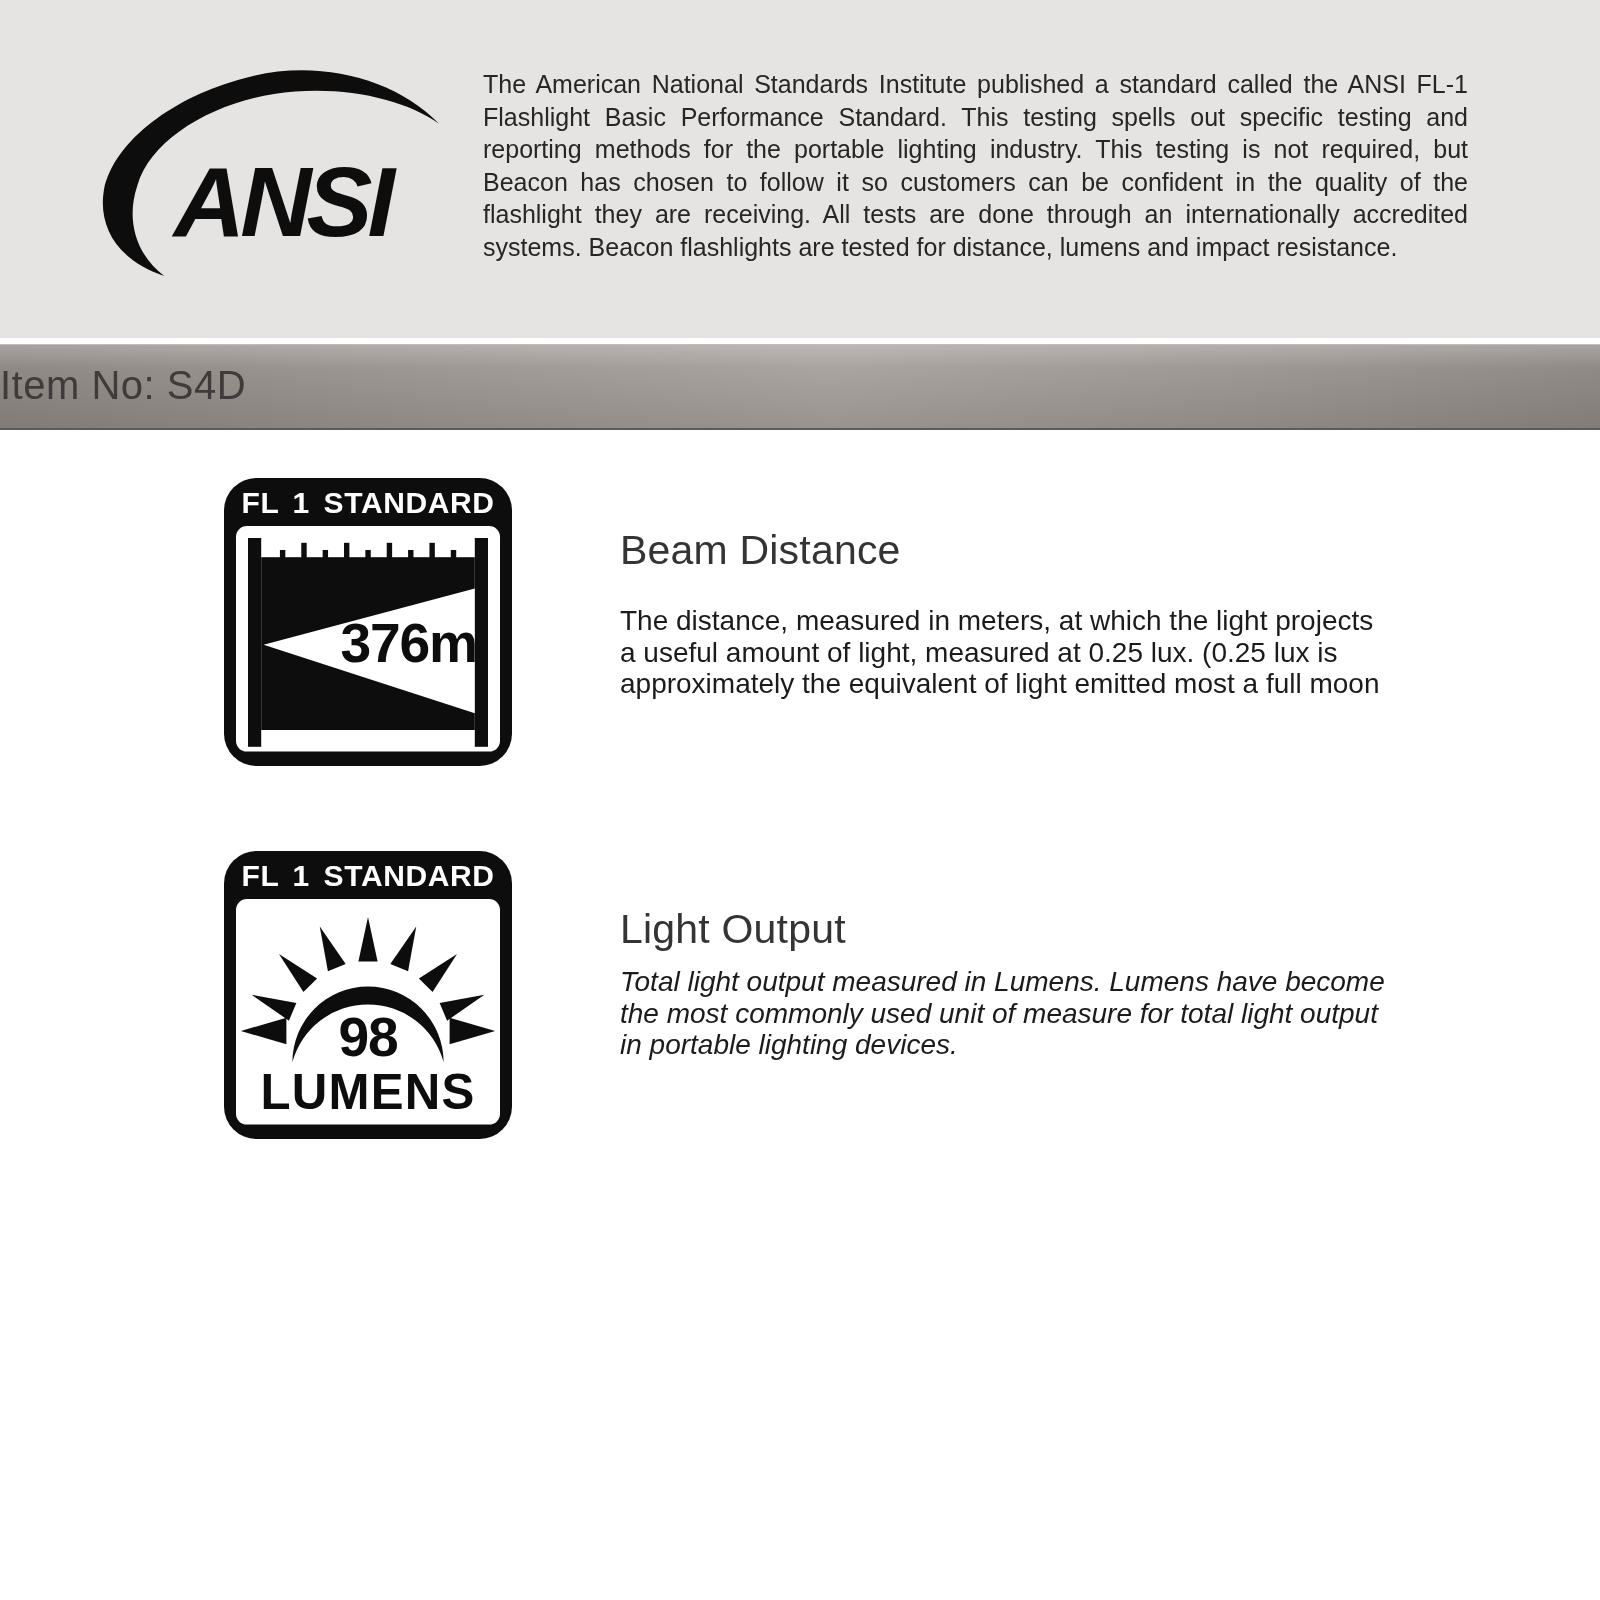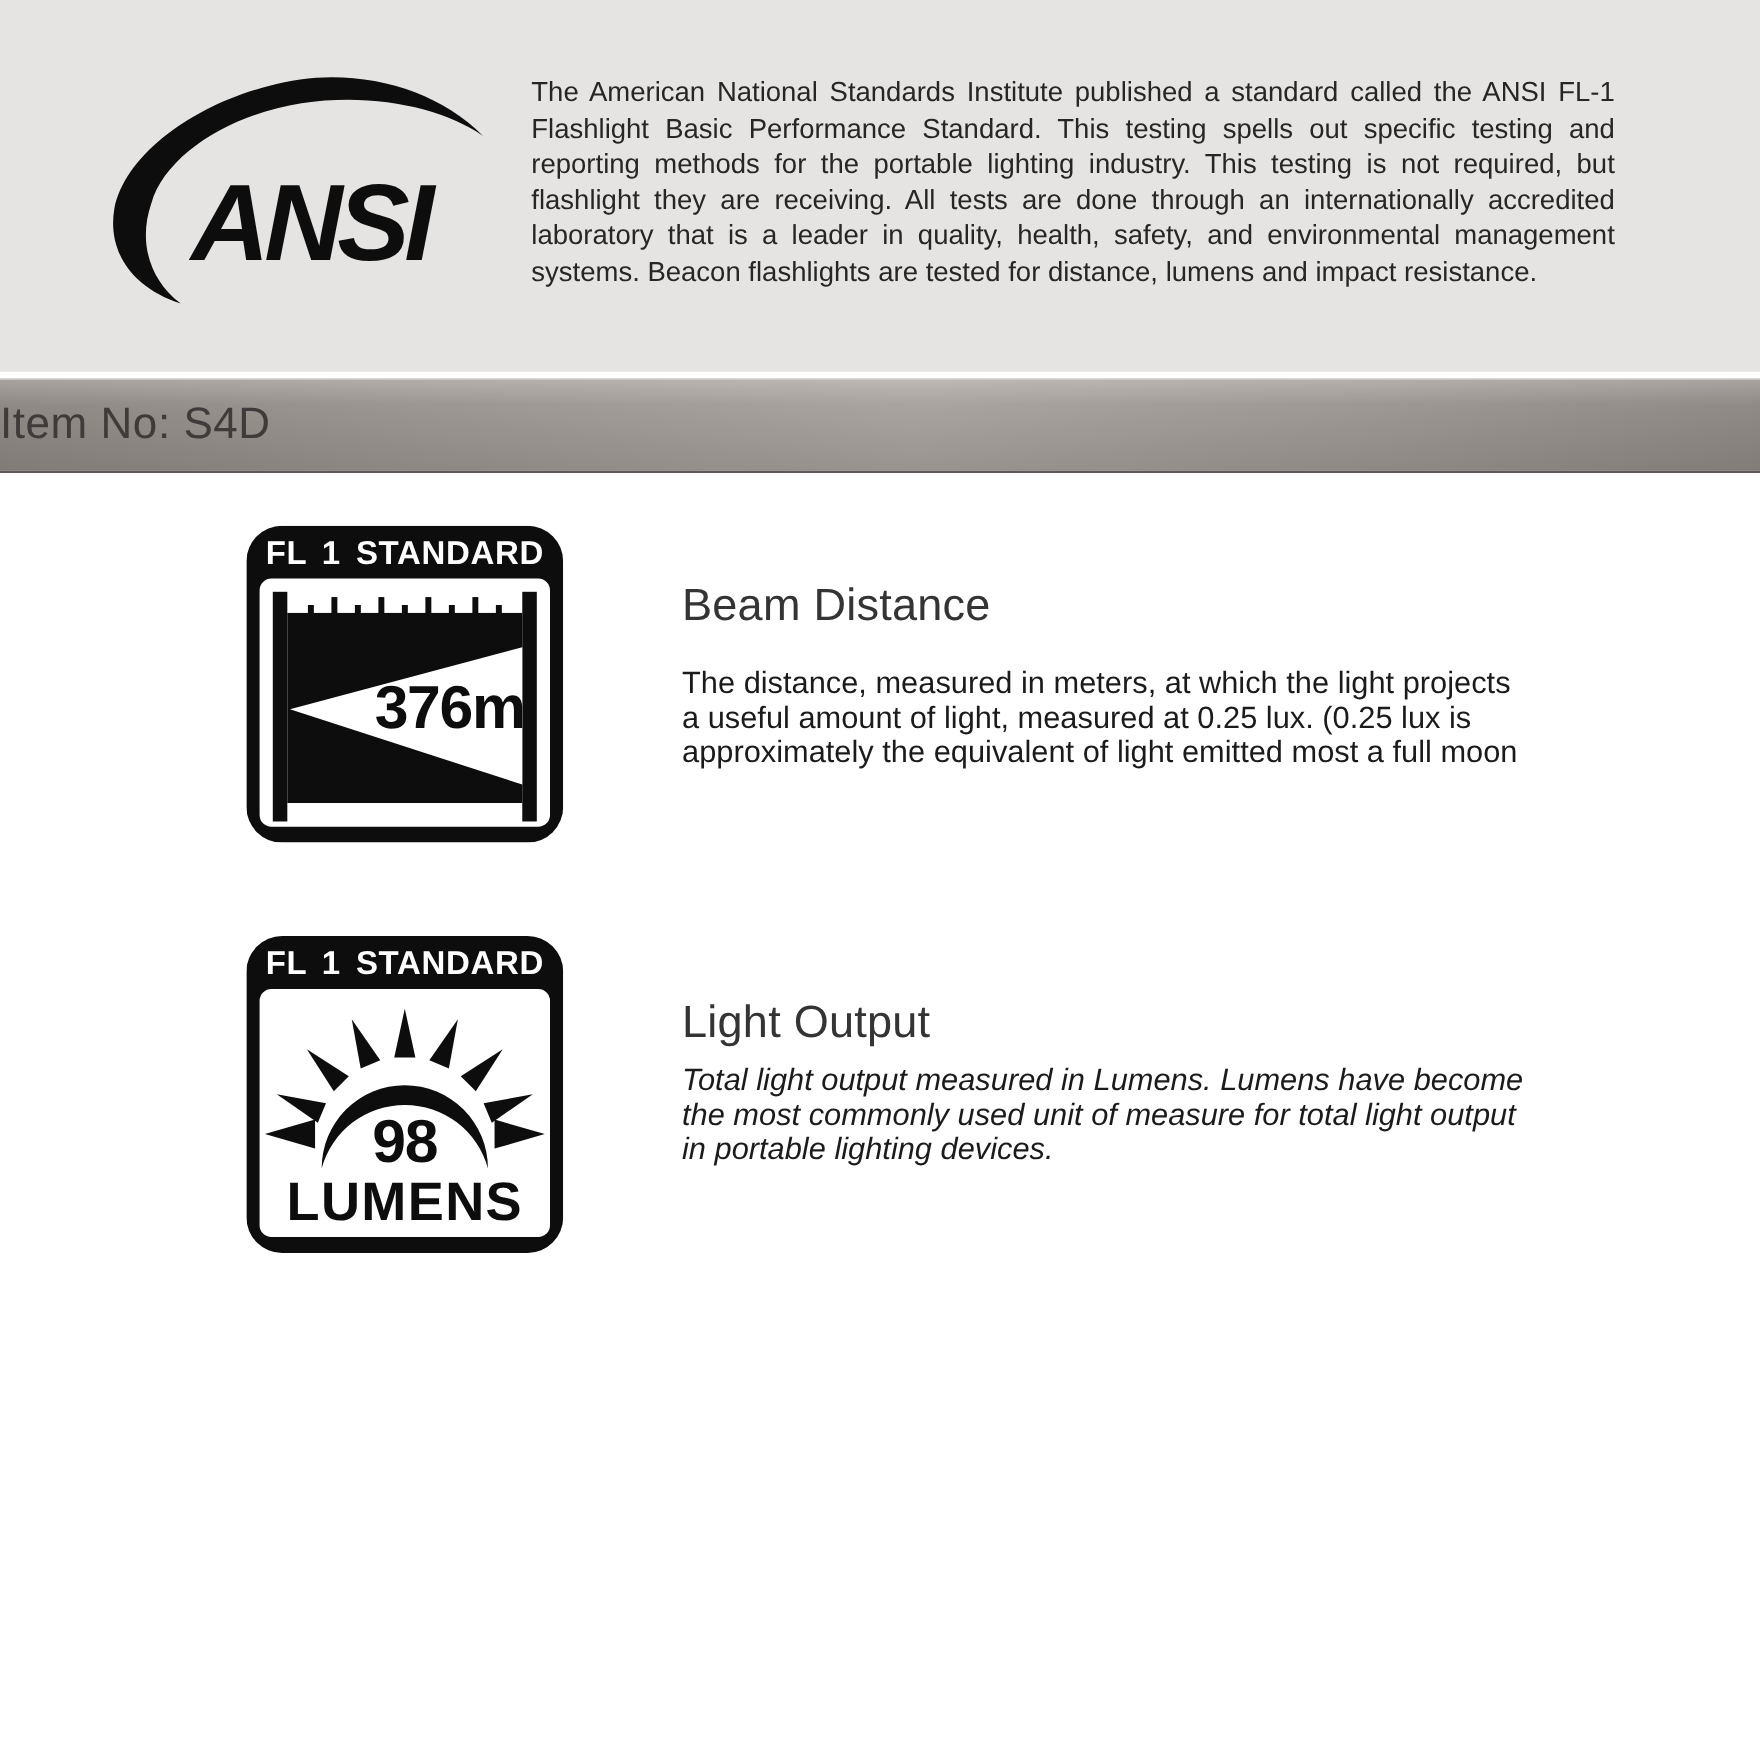--- a/index.html
+++ b/index.html
@@ -91,22 +91,22 @@
            C 2 160, 20 196, 69 212
            C 40 190, 30 155, 42 120
            C 55 75, 115 38, 180 28
            C 245 18, 310 32, 347 58 Z"></path>
       <text x="188" y="172">ANSI</text>
     </svg>
     <div class="intro">
       <span class="jline">The American National Standards Institute published a standard called the ANSI FL-1</span>
       <span class="jline">Flashlight Basic Performance Standard. This testing spells out specific testing and</span>
       <span class="jline">reporting methods for the portable lighting industry. This testing is not required, but</span>
+      <span class="jline">Beacon has chosen to follow it so customers can be confident in the quality of the</span>
       <span class="jline">flashlight they are receiving. All tests are done through an internationally accredited</span>
-      <span class="jline">laboratory that is a leader in quality, health, safety, and environmental management</span>
       <span class="jline last">systems. Beacon flashlights are tested for distance, lumens and impact resistance.</span>
     </div>
   </header>
 
   <div class="itembar">
     <span>Item No: S4D</span>
   </div>
 
   <svg class="badge badge-1" viewBox="0 0 240 240" aria-hidden="true">
     <rect class="blk" x="0" y="0" width="240" height="240" rx="27"></rect>

